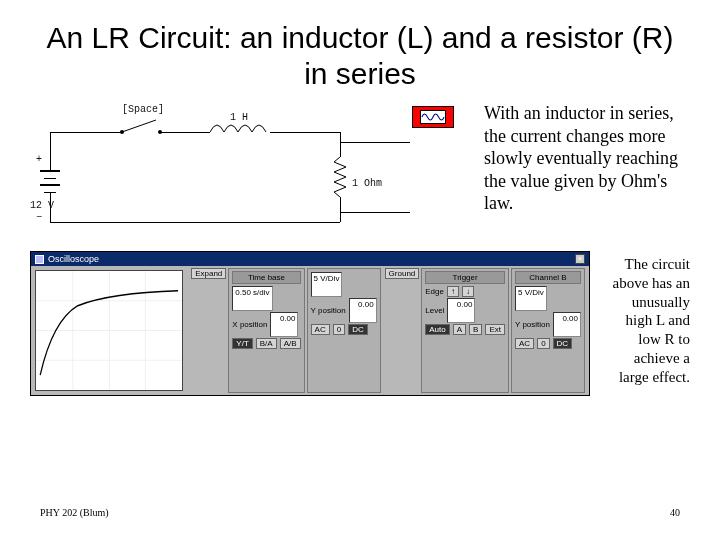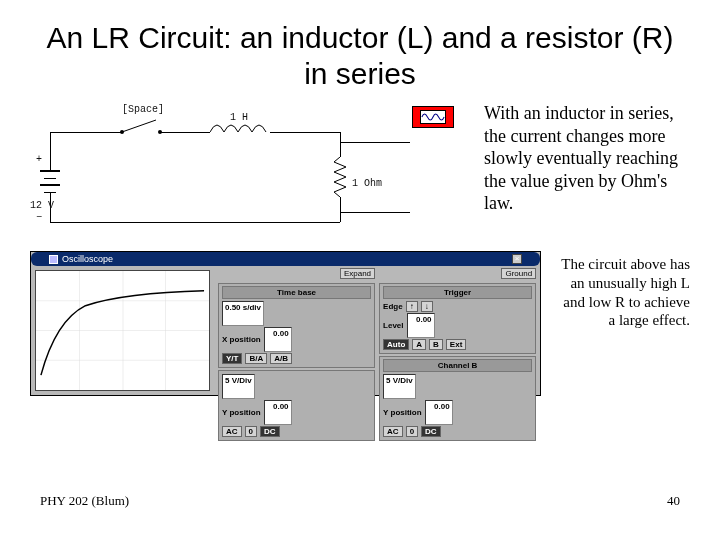--- a/index.html
+++ b/index.html
@@ -59,50 +59,49 @@
     background: #b8b8b8;
     border: 1px solid #000;
     position: relative;
     font-family: Arial, sans-serif;
     font-size: 9px;
     color: #000;
     margin-top: 4px;
   }
   .osc .titlebar {
     height: 14px; background: #0a2a6a; color: #fff;
-    display: flex; align-items: center; padding: 0 18px;
+    display: flex; align-items: center; padding: 0 4px;
     font-size: 9px;
-    border-radius: 6px;
   }
   .osc .titlebar .sq { width: 9px; height: 9px; background: #bbf; border: 1px solid #fff; margin-right: 4px; }
   .osc .titlebar .close { margin-left: auto; width: 10px; height: 10px; background: #ccc; border: 1px solid #444; font-size: 8px; text-align: center; line-height: 8px; }
   .osc .body { display: flex; height: calc(100% - 14px); }
   .osc .plot {
     width: 175px; margin: 4px;
     background: #fff; border: 1px solid #444;
     position: relative;
   }
   .osc .plot svg { width: 100%; height: 100%; display: block; }
   .osc .controls { flex: 1; padding: 2px 4px; display: flex; gap: 4px; }
-  .ctrl-col { flex: 1; display: flex; flex-direction: column; gap: 2px; }
+  .ctrl-col { flex: 1; display: flex; flex-direction: row; gap: 2px; }
   .ctrl-group {
-    background: #b0b0b0; border: 1px solid #777; padding: 2px 3px; font-weight: bold;
+    background: #b0b0b0; border: 1px solid #777; padding: 2px 3px;
   }
   .ctrl-title { background: #999; text-align: center; font-size: 8px; padding: 1px 0; margin-bottom: 2px; border: 1px solid #777; }
   .ctrl-row { display: flex; align-items: center; gap: 3px; font-size: 8px; margin: 1px 0; white-space: nowrap; }
   .inp { background: #fff; border: 1px inset #888; padding: 0 2px; font-size: 8px; min-width: 28px; height: 25px; line-height: 11px; text-align: right; }
   .btn { background: #d4d4d4; border: 1px solid #666; padding: 0 3px; font-size: 8px; height: 11px; line-height: 9px; }
   .btn.dark { background: #333; color: #fff; }
   .topbtns { display: flex; gap: 6px; justify-content: flex-end; margin-bottom: 2px; }
 
   .footer {
-    position: absolute; bottom: 31px; left: 0; right: 0;
+    position: absolute; bottom: 22px; left: 0; right: 0;
     display: flex; justify-content: space-between;
     padding: 0 40px;
-    font-size: 13px; font-family: "Times New Roman", serif; align-items: flex-end;
+    font-size: 10px; font-family: "Times New Roman", serif; align-items: flex-end;
   }
 
   .row2 { display:flex; gap:12px; align-items:flex-start; padding: 0 30px; }
 </style>
 </head>
 <body>
 
 <div class="title">An LR Circuit: an inductor (L) and a resistor (R) in series</div>
 
 <div class="content">

